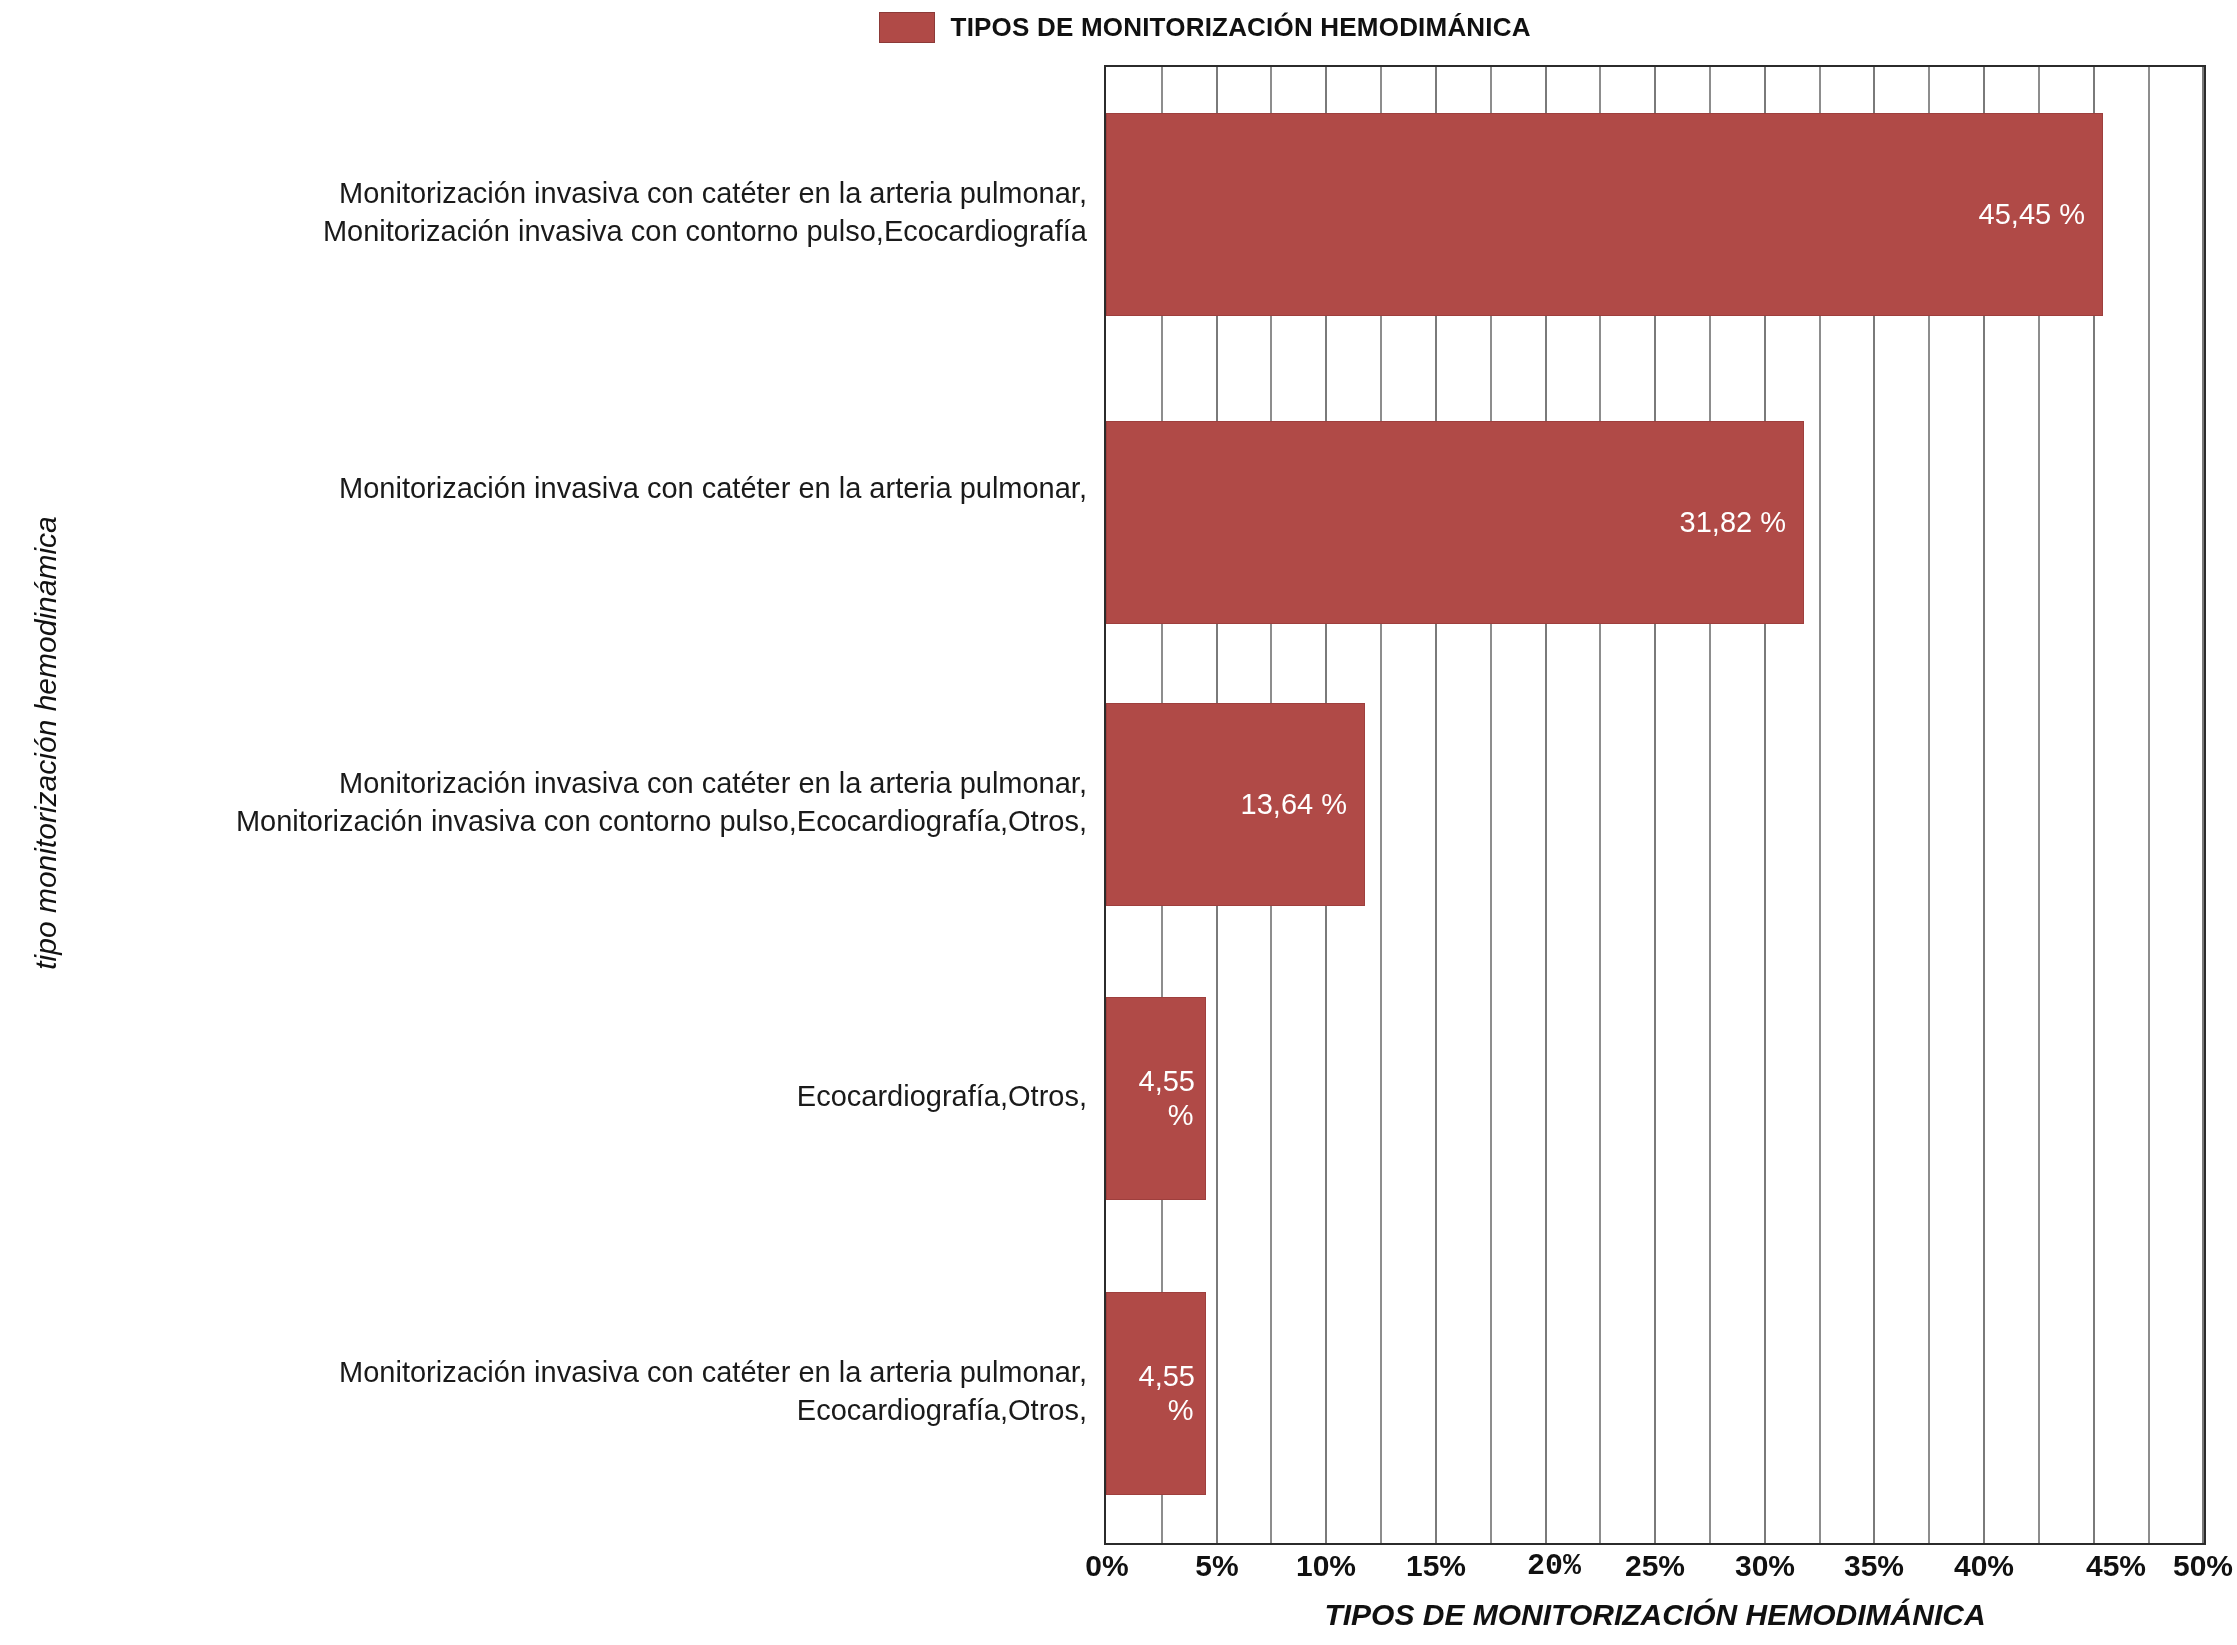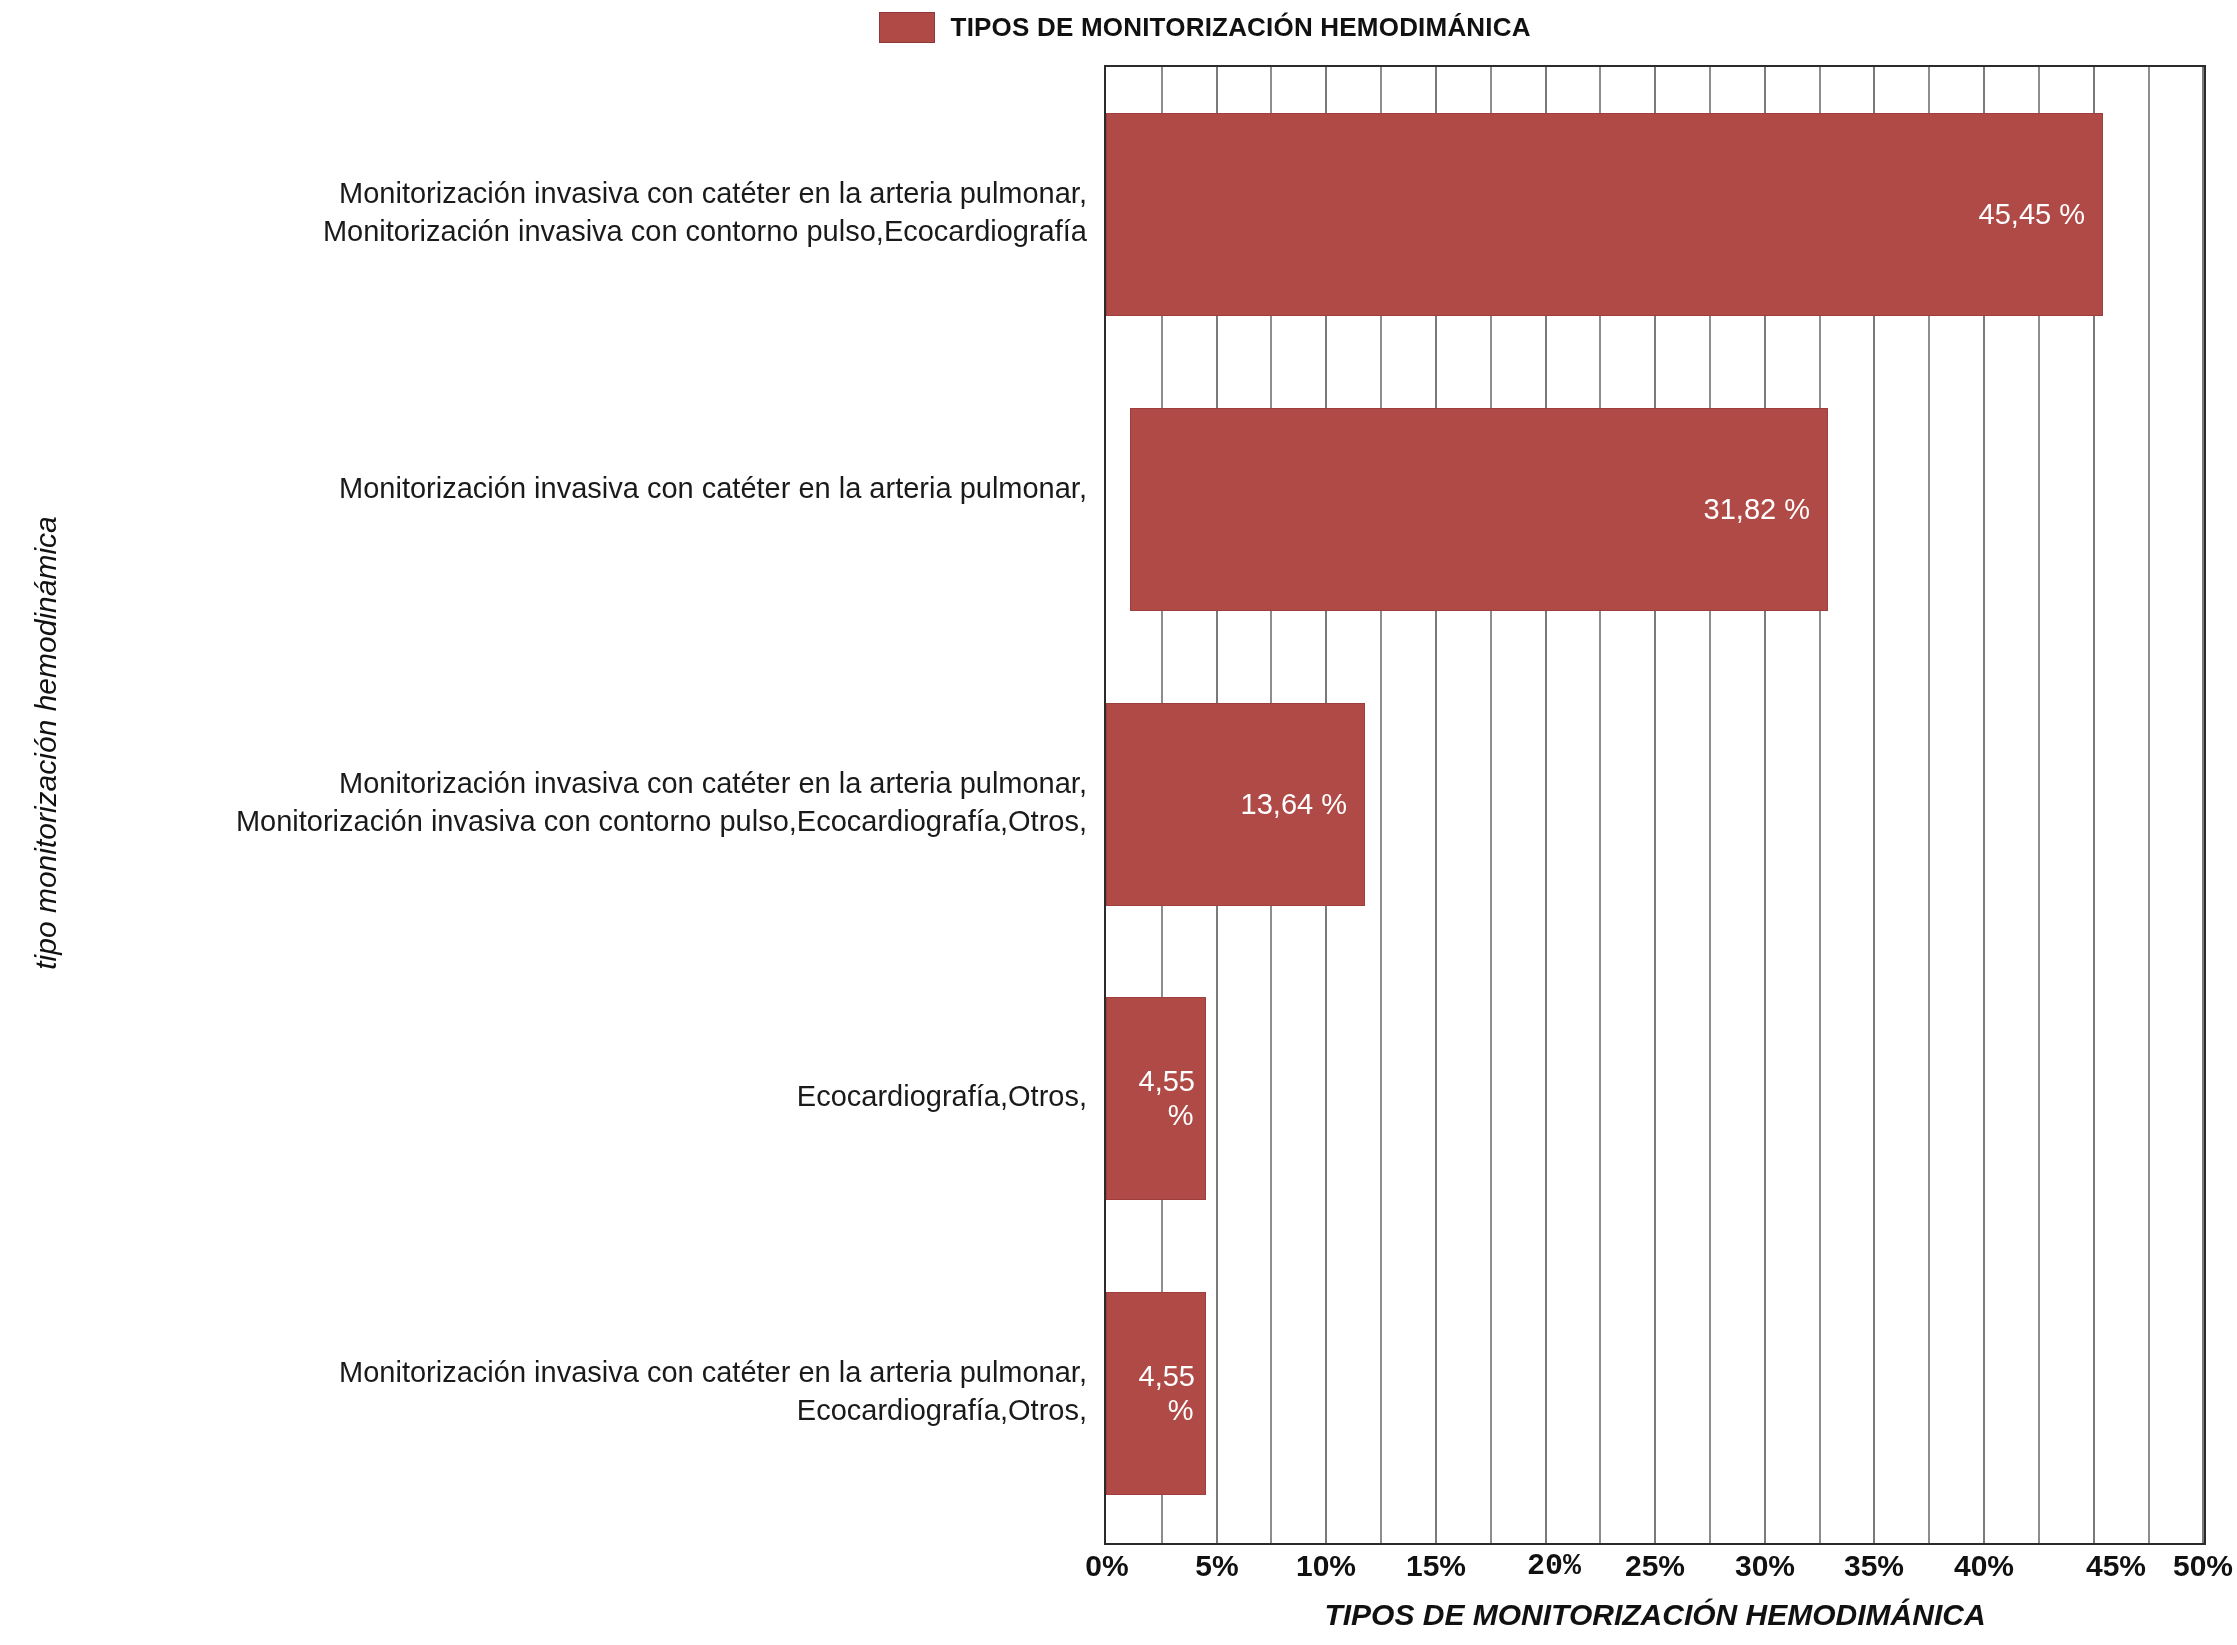--- a/index.html
+++ b/index.html
@@ -199,21 +199,21 @@
       <div class="gridline" style="left: 987px;"></div>
       <div class="gridline minor" style="left: 1042px;"></div>
       <div class="gridline" style="left: 1096px;"></div>
     </div>
   <div id="bars">
       <div class="bar-row" style="top: 46px; width: 1096px;">
         <div class="bar" style="width: 997px; background: rgb(176, 74, 71);">
           <span class="bar-value">45,45 %</span>
         </div>
       </div>
-      <div class="bar-row" style="top: 341px; width: 1096px; margin-left: 24px;">
+      <div class="bar-row" style="top: 354px; width: 1096px;">
         <div class="bar" style="width: 698px; background: rgb(176, 74, 71);">
           <span class="bar-value">31,82 %</span>
         </div>
       </div>
       <div class="bar-row" style="top: 636px; width: 1096px;">
         <div class="bar" style="width: 259px; background: rgb(176, 74, 71);">
           <span class="bar-value">13,64 %</span>
         </div>
       </div>
       <div class="bar-row" style="top: 930px; width: 1096px;">

